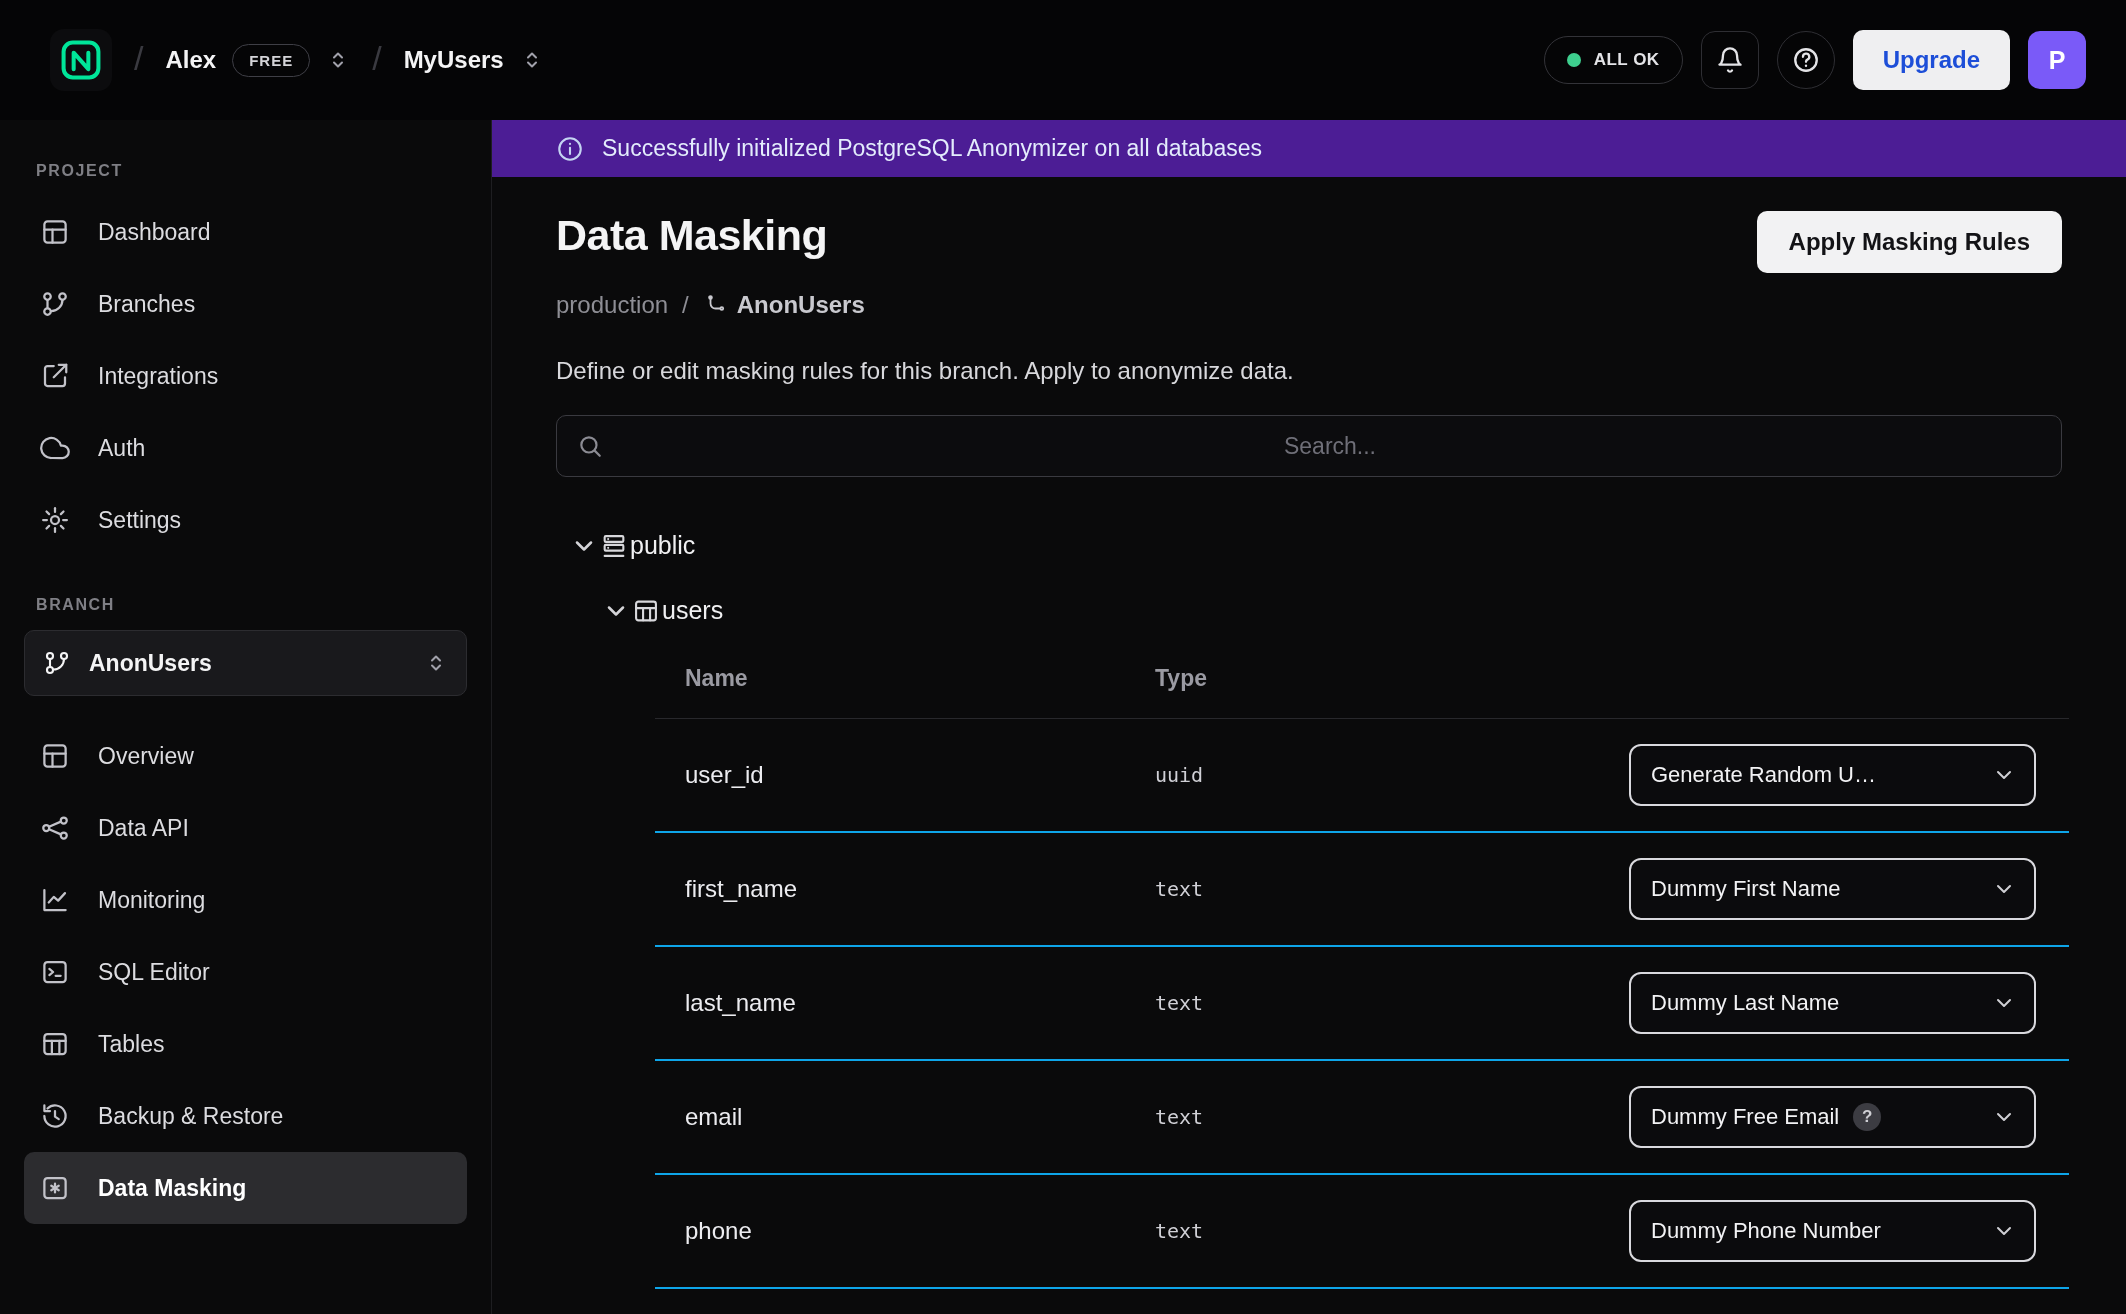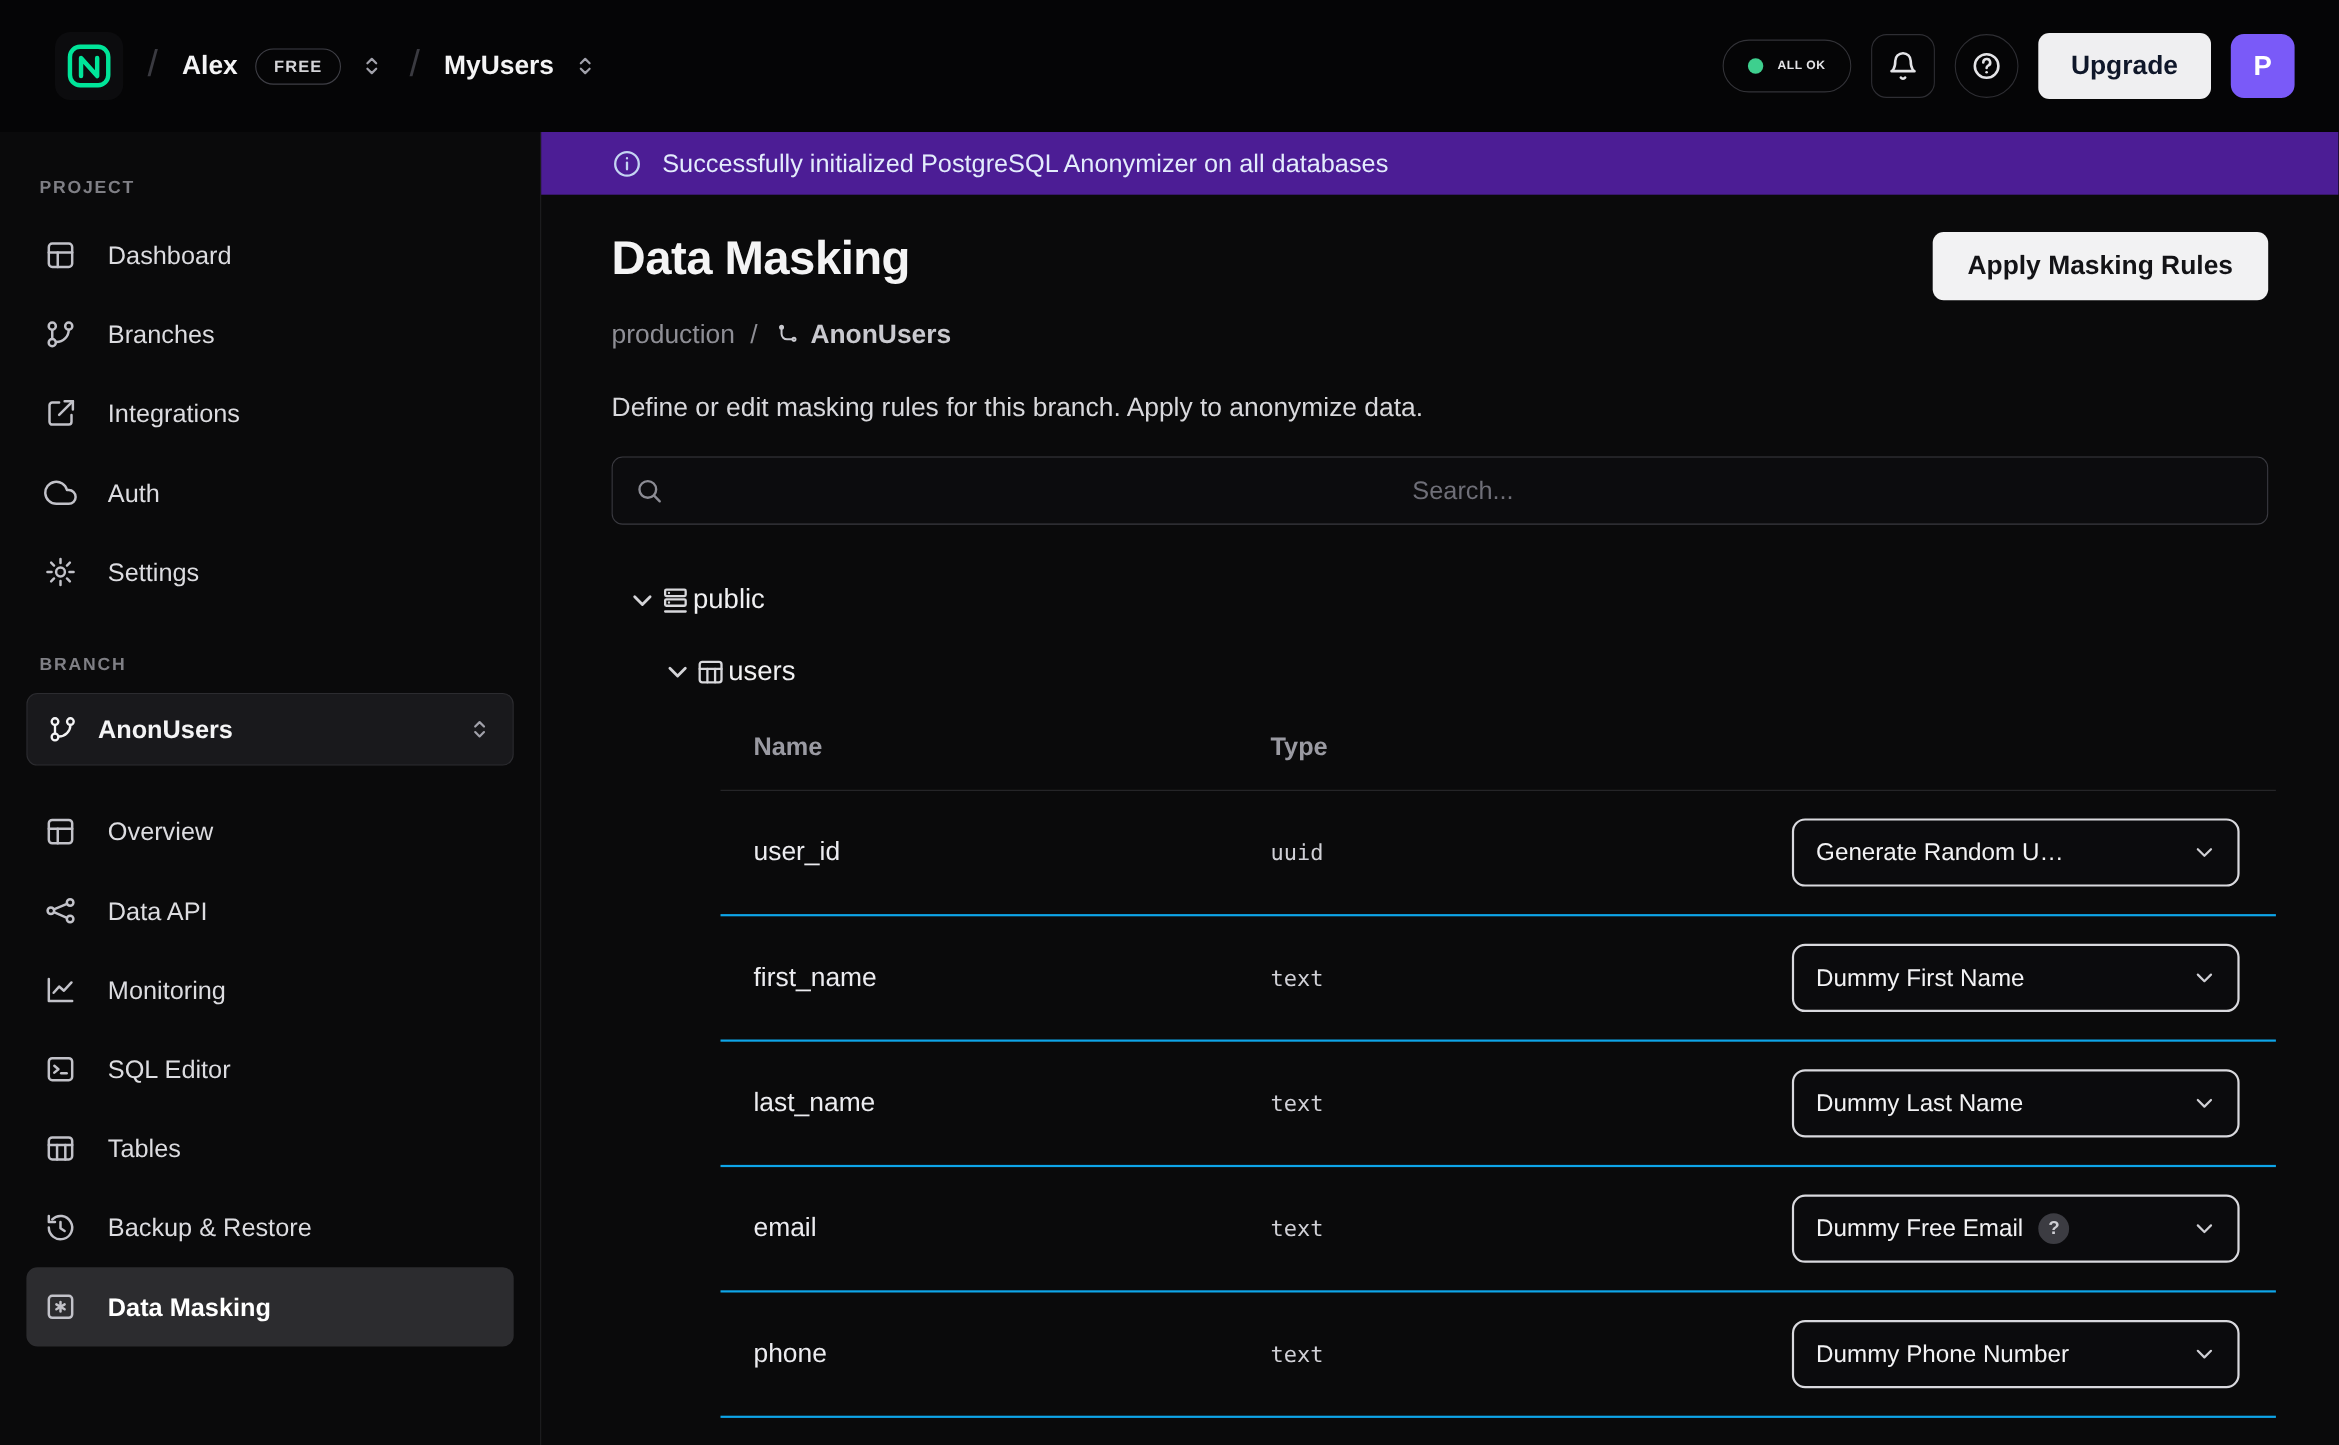--- a/index.html
+++ b/index.html
@@ -25,32 +25,32 @@
   .free-badge {
     border:1px solid #3f3f46; border-radius:999px; padding:7px 16px;
     font-size:15px; font-weight:600; letter-spacing:1px; color:#d4d4d8;
   }
   .chev-updown { color:#a1a1aa; }
   .spacer { flex:1; }
   .right-cluster { display:flex; align-items:center; gap:18px; }
   .status-pill {
     height:48px; border:1px solid #333338; border-radius:999px;
     display:flex; align-items:center; gap:13px; padding:0 22px;
-    font-size:11px; font-weight:700; letter-spacing:.5px; color:#e4e4e7; cursor:pointer;
+    font-size:17px; font-weight:700; letter-spacing:.5px; color:#e4e4e7; cursor:pointer;
   }
   .dot { width:14px; height:14px; border-radius:50%; background:#3ecf8e; }
   .icon-btn {
     width:58px; height:58px; border:1px solid #2e2e33; border-radius:14px;
     display:flex; align-items:center; justify-content:center;
     color:#e4e4e7; background:transparent; cursor:pointer;
   }
   .icon-btn.round { border-radius:50%; }
   .upgrade-btn {
     height:60px; padding:0 30px; border:none; border-radius:10px;
-    background:#efeff1; color:#0f172a; font-size:24px; font-weight:600;
+    background:#efeff1; color:#1d4ed8; font-size:24px; font-weight:600;
     font-family:"Liberation Sans", sans-serif; cursor:pointer;
   }
   .avatar {
     width:58px; height:58px; border-radius:12px; background:#7a5af8;
     color:#fff; font-size:25px; font-weight:700;
     display:flex; align-items:center; justify-content:center; cursor:pointer;
   }
 
   
   .app { display:flex; height:1194px; }

